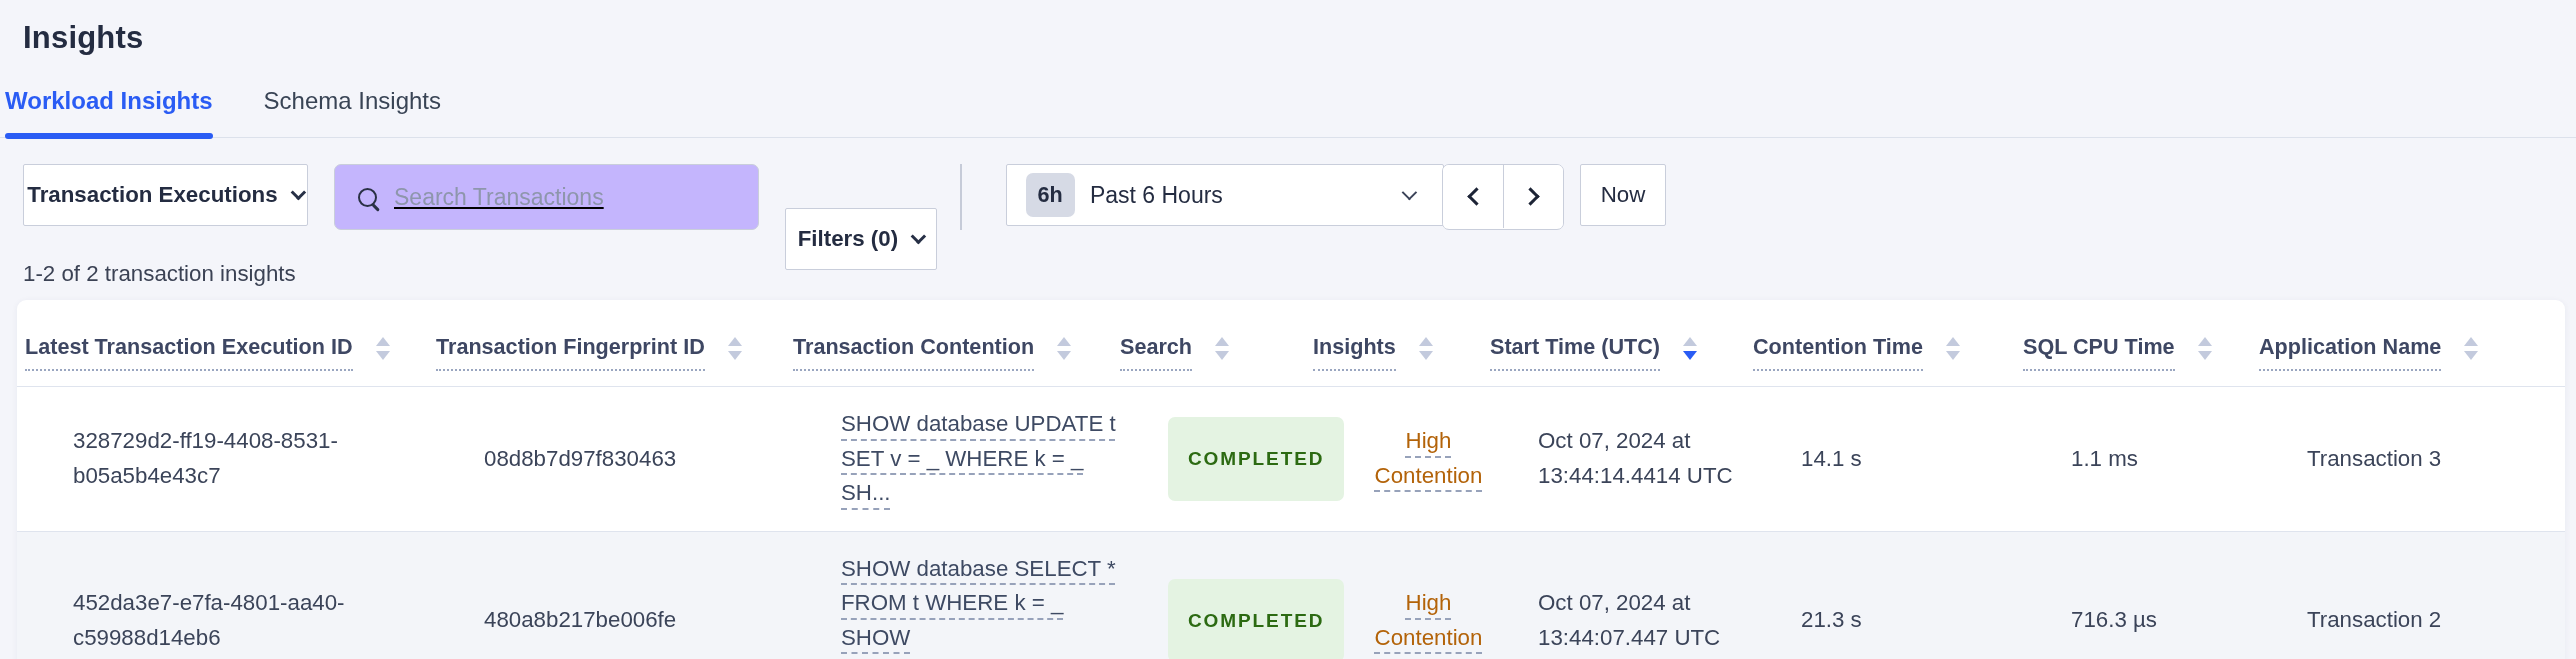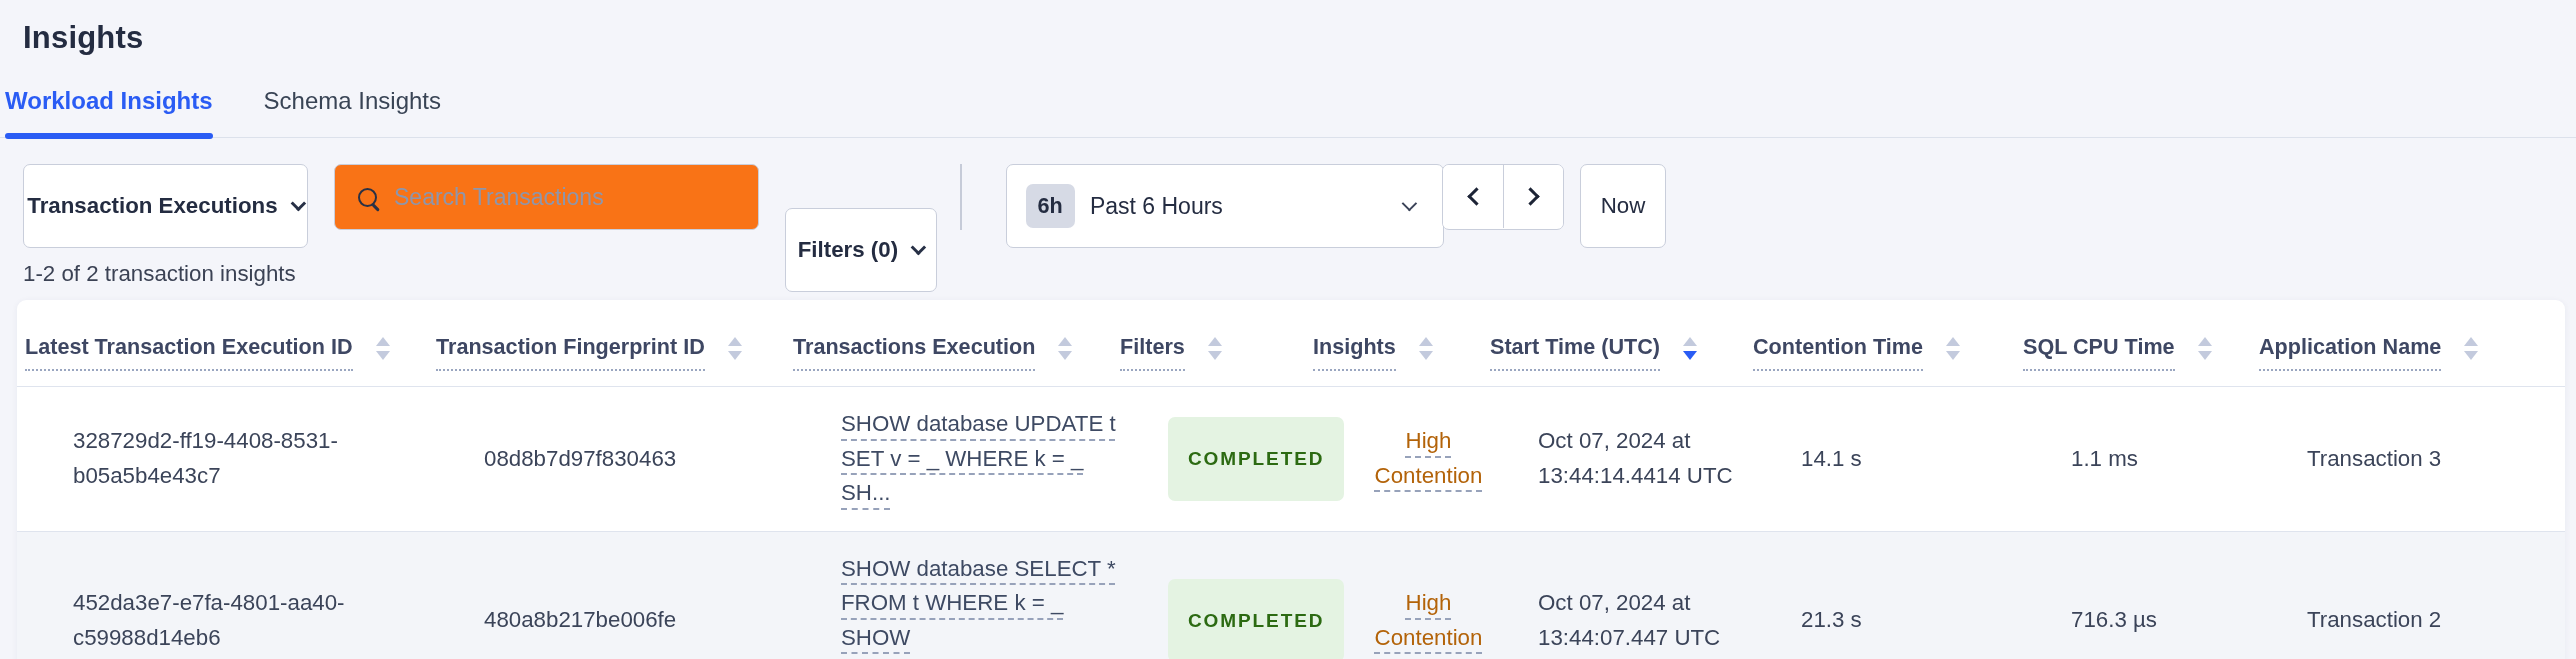--- a/index.html
+++ b/index.html
@@ -17,29 +17,29 @@
 
   
   .tabs{position:absolute;top:0;left:0;right:0;height:138px;border-bottom:1.5px solid #dce1eb;
         display:flex;align-items:flex-end;padding-left:5px;gap:51px;}
   .tab{position:relative;font-size:24px;font-weight:500;color:#394455;padding-bottom:21.6px;cursor:pointer;}
   .tab.active{color:var(--accent-blue);font-weight:600;}
   .tab.active::after{content:'';position:absolute;left:0;right:0;bottom:-1.5px;height:5.4px;background:var(--accent-blue);border-radius:3.1px;}
 
   
   .toolbar{position:absolute;top:164px;left:0;right:0;height:66px;}
-  .btn{position:absolute;top:0;height:84px;background:#fff;border:1.5px solid #c9cedb;border-radius:7px;
+  .btn{position:absolute;top:0;height:62px;background:#fff;border:1.5px solid #c9cedb;border-radius:2px;
        display:flex;align-items:center;justify-content:center;gap:15.4px;
        font-family:"Liberation Sans",sans-serif;font-size:22.3px;font-weight:600;color:#242c41;cursor:pointer;}
   .chev{width:10.8px;height:10.8px;border-right:3.1px solid #273046;border-bottom:3.1px solid #273046;
         transform:rotate(45deg);margin-top:-5.4px;}
   .chev.thin{border-width:2.3px;border-color:#3a4358;}
   .type-dd{left:23px;width:285px;}
-  .searchbox{position:absolute;top:0;left:334px;width:425px;height:66px;background:#f97316;border:1.5px solid #c9cedb;
-             border-radius:7px;display:flex;align-items:center;padding:0 32px 0 23px;gap:17px;}
+  .searchbox{position:absolute;top:0;left:334px;width:425px;height:66px;background:#c4b5fd;border:1.5px solid #c9cedb;
+             border-radius:7px;display:flex;align-items:center;padding:0 32px 0 23px;gap:17px;text-decoration:underline;}
   .search-icon{position:relative;width:19px;height:19px;border:2.3px solid #2a3145;border-radius:50%;flex:none;}
   .search-icon::after{content:'';position:absolute;width:3.1px;height:8.5px;background:#2a3145;border-radius:1.5px;
                       transform:rotate(-45deg);bottom:-7px;right:-2.3px;}
   .searchbox input{flex:1;min-width:0;border:none;outline:none;background:transparent;
                    font-family:"Liberation Sans",sans-serif;font-size:23px;color:#242c41;}
   .searchbox input::placeholder{color:#8e96ac;opacity:1;}
   .filters-dd{left:785px;width:152px;margin-top:44px;}
   .vdiv{position:absolute;top:0;left:960px;width:1.5px;height:66px;background:#c6cbd8;}
   .timepicker{left:978px;width:438px;justify-content:flex-start;padding:0 28px 0 18.5px;font-weight:400;font-size:23px;margin-left:28px;}
   .badge-6h{display:inline-flex;align-items:center;justify-content:center;width:49px;height:44px;background:#d6dae5;
@@ -153,28 +153,28 @@
           </span>
       </div>
       <div class="th">
         <span class="th-label">Transaction Fingerprint ID</span>
         <span class="sort">
             <i class="tri up"></i>
             <i class="tri down"></i>
           </span>
       </div>
       <div class="th">
-        <span class="th-label">Transactions Execution</span>
-        <span class="sort">
-            <i class="tri up"></i>
-            <i class="tri down"></i>
-          </span>
-      </div>
-      <div class="th">
-        <span class="th-label">Filters</span>
+        <span class="th-label">Transaction Contention</span>
+        <span class="sort">
+            <i class="tri up"></i>
+            <i class="tri down"></i>
+          </span>
+      </div>
+      <div class="th">
+        <span class="th-label">Search</span>
         <span class="sort">
             <i class="tri up"></i>
             <i class="tri down"></i>
           </span>
       </div>
       <div class="th">
         <span class="th-label">Insights</span>
         <span class="sort">
             <i class="tri up"></i>
             <i class="tri down"></i>

